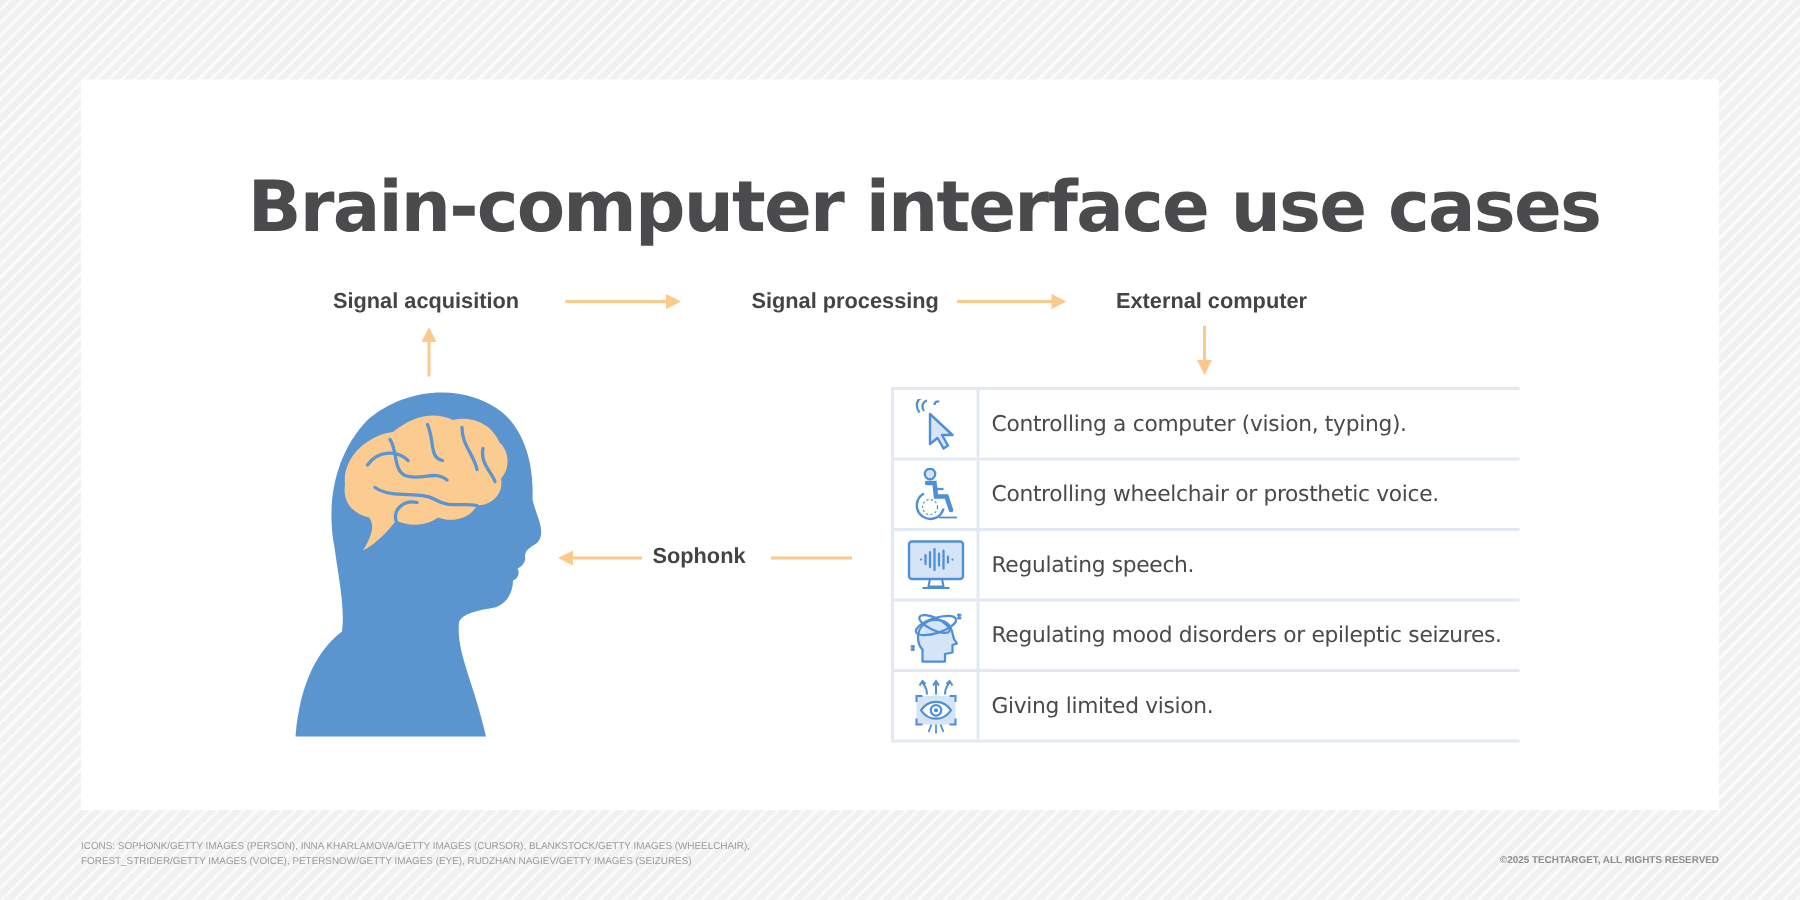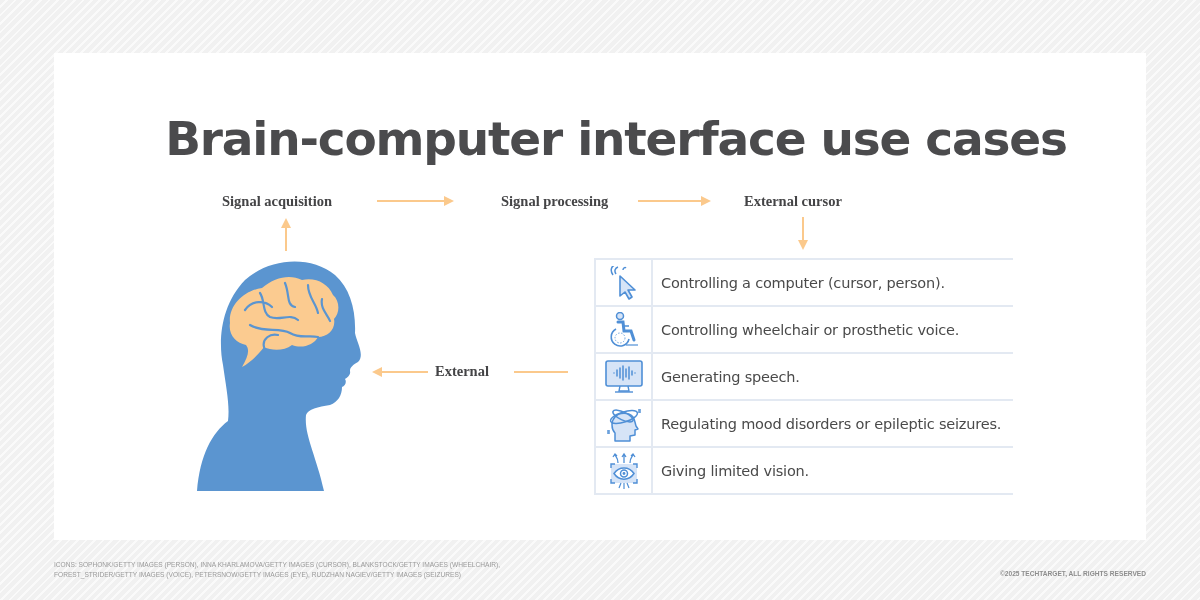--- a/index.html
+++ b/index.html
@@ -12,21 +12,21 @@
     .card {
       position: absolute; left: 54px; top: 53px; width: 1092px; height: 487px;
       background: #ffffff;
     }
     .title {
       position: absolute; left: 0; top: 88px; width: 1200px; text-align: center;
       font-family: "DejaVu Sans", sans-serif; font-weight: bold; font-size: 47px;
       letter-spacing: -1.2px; color: #4b4b4d; line-height: 70px; margin: 16px;
     }
     .flow-label {
-      position: absolute; font-family: Liberation Serif, serif; font-weight: bold;
+      position: absolute; font-family: Liberation Sans, sans-serif; font-weight: bold;
       font-size: 14.5px; color: #444446; white-space: nowrap; line-height: 20px; text-align: center;
     }
     .arrow { position: absolute; }
     .uses {
       position: absolute; left: 594px; top: 258px; width: 419px;
       border-top: 2px solid #e3e9f2;
     }
     .use-row {
       display: flex; height: 45px; border-bottom: 2px solid #e3e9f2;
     }
@@ -51,22 +51,22 @@
   </style>
 </head>
 <body>
 
 <div class="card"></div>
 
 <h1 class="title">Brain-computer interface use cases</h1>
 
 <div class="flow-label" style="left:222px; top:191px;">Signal acquisition</div>
 <div class="flow-label" style="left:501px; top:191px;">Signal processing</div>
-<div class="flow-label" style="left:744px; top:191px;">External cursor</div>
-<div class="flow-label" style="left:435px; top:361px;">External</div>
+<div class="flow-label" style="left:744px; top:191px;">External computer</div>
+<div class="flow-label" style="left:435px; top:361px;">Sophonk</div>
 
 <svg class="arrow" style="left:376px; top:195px;" width="80" height="12">
   <line x1="1" y1="6" x2="70" y2="6" stroke="#fbc98c" stroke-width="2"></line>
   <polygon points="68,1 78,6 68,11" fill="#fbc98c"></polygon>
 </svg>
 <svg class="arrow" style="left:637px; top:195px;" width="76" height="12">
   <line x1="1" y1="6" x2="66" y2="6" stroke="#fbc98c" stroke-width="2"></line>
   <polygon points="64,1 74,6 64,11" fill="#fbc98c"></polygon>
 </svg>
 <svg class="arrow" style="left:797px; top:217px;" width="12" height="35">
@@ -93,21 +93,21 @@
 
 <div class="uses">
   <div class="use-row">
     <div class="use-icon">
       <svg width="30" height="34" viewBox="0 0 30 34">
         <path d="M11,10 L26,24 L19,24 L23,31 L20,33 L16,26 L11,30 Z" fill="#d6e4f7" stroke="#4f8fd6" stroke-width="1.6" stroke-linejoin="round"></path>
         <path d="M7,8 C5,5 6,2 9,1 M4,9 C1,5 2,0 6,-1" stroke="#4f8fd6" stroke-width="1.5" fill="none"></path>
         <path d="M14,4 C14,2 16,1 17,2" stroke="#4f8fd6" stroke-width="1.5" fill="none"></path>
       </svg>
     </div>
-    <div class="use-text">Controlling a computer (cursor, person).</div>
+    <div class="use-text">Controlling a computer (vision, typing).</div>
   </div>
   <div class="use-row">
     <div class="use-icon">
       <svg width="32" height="36" viewBox="0 0 32 36">
         <circle cx="12" cy="4" r="3.5" fill="#d6e4f7" stroke="#4f8fd6" stroke-width="1.5"></circle>
         <path d="M10,10 L15,10 L16,19 L23,19 L26,28" fill="none" stroke="#4f8fd6" stroke-width="3" stroke-linecap="round"></path>
         <path d="M15,14 L21,14" stroke="#4f8fd6" stroke-width="1.5"></path>
         <path d="M8,17 A9,9 0 1 0 21,27" fill="none" stroke="#4f8fd6" stroke-width="1.6"></path>
         <circle cx="12" cy="26" r="5" fill="none" stroke="#4f8fd6" stroke-width="0.8" stroke-dasharray="1.5,1.5"></circle>
         <path d="M18,33 L30,33" stroke="#4f8fd6" stroke-width="1.2"></path>
@@ -117,21 +117,21 @@
   </div>
   <div class="use-row">
     <div class="use-icon">
       <svg width="40" height="36" viewBox="0 0 40 36">
         <rect x="2" y="2" width="36" height="25" rx="2" fill="#d6e4f7" stroke="#4f8fd6" stroke-width="1.6"></rect>
         <path d="M10,14 v0 M13,11 v6 M16,9 v10 M19,7 v14 M22,10 v8 M25,8 v12 M28,12 v4 M31,14 v0" stroke="#4f8fd6" stroke-width="1.5" stroke-linecap="round"></path>
         <path d="M16,27 L15,32 L25,32 L24,27" fill="none" stroke="#4f8fd6" stroke-width="1.4"></path>
         <path d="M11,33 L29,33" stroke="#4f8fd6" stroke-width="1.4"></path>
       </svg>
     </div>
-    <div class="use-text">Generating speech.</div>
+    <div class="use-text">Regulating speech.</div>
   </div>
   <div class="use-row">
     <div class="use-icon">
       <svg width="38" height="38" viewBox="0 0 38 38">
         <path d="M10,36 L10,28 C6,24 6,16 10,12 C14,7 24,7 28,12 C30,15 30,18 31,21 L33,24 L30,25 L30,30 L25,31 L25,36 Z" fill="#d6e4f7" stroke="#4f8fd6" stroke-width="1.5" stroke-linejoin="round"></path>
         <ellipse cx="19" cy="12" rx="14" ry="5" transform="rotate(-18 19 12)" fill="none" stroke="#4f8fd6" stroke-width="1.5"></ellipse>
         <ellipse cx="18" cy="11" rx="11" ry="4" transform="rotate(25 18 11)" fill="none" stroke="#4f8fd6" stroke-width="1.5"></ellipse>
         <path d="M33,5 l3,0 M33,7 l3,0 M34,4 v4 M35,4 v4" stroke="#4f8fd6" stroke-width="0.9"></path>
         <path d="M2,26 l3,0 M2,28 l3,0 M3,25 v4 M4,25 v4" stroke="#4f8fd6" stroke-width="0.9"></path>
       </svg>

